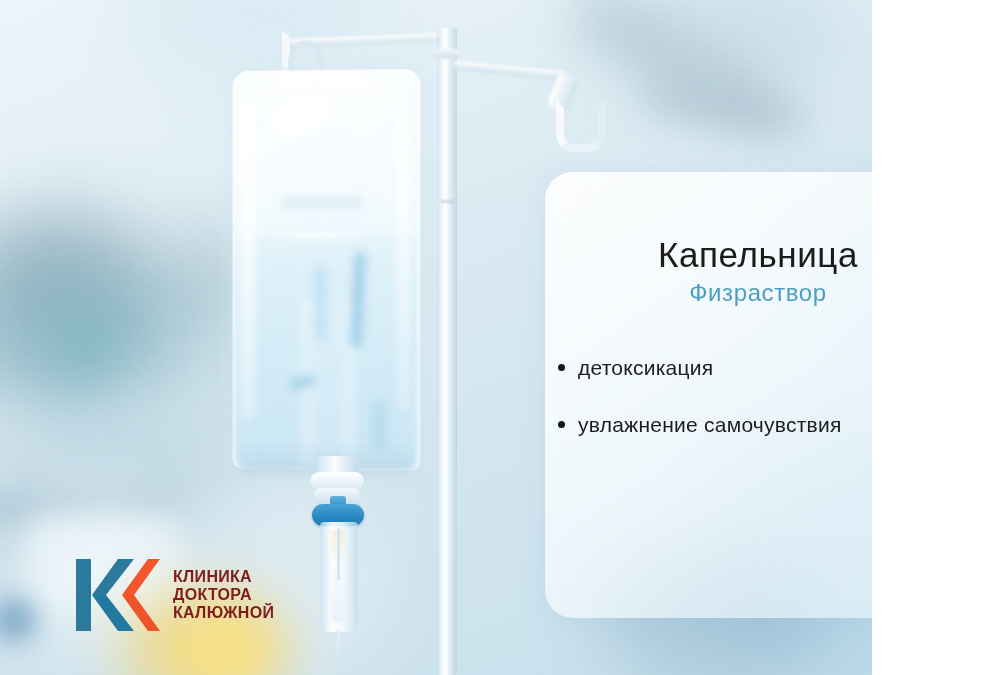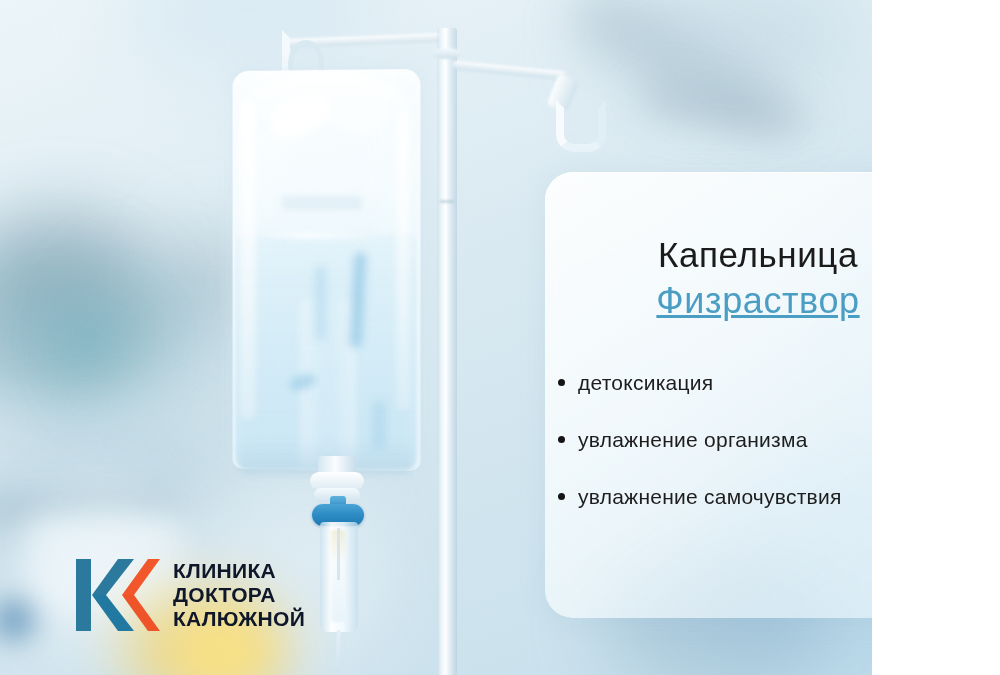--- a/index.html
+++ b/index.html
@@ -417,28 +417,27 @@
   }
   .title-main {
     font-size: 35px;
     font-weight: 400;
     letter-spacing: .6px;
     color: #1b1b1b;
     line-height: 1.18;
     font-family: "Liberation Sans", "DejaVu Sans", sans-serif;
   }
   .title-sub {
-    font-size: 36px;
+    font-size: 24px;
     font-weight: 400;
     letter-spacing: .6px;
     color: #4a9ec4;
     line-height: 1.25;
     margin-top: 3px;
     font-family: "Liberation Sans", "DejaVu Sans", sans-serif;
-    text-decoration: underline;
   }
   .benefits {
     list-style: none;
     margin: 16px;
     padding: 0;
     margin-top: 48px;
     padding-left: 42px;
   }
   .benefit-item {
     display: flex;
@@ -468,24 +467,24 @@
     align-items: center;
     gap: 13px;
   }
   .logo-mark {
     width: 84px; height: 76px;
     flex: 0 0 auto;
   }
   .logo-text {
     font-family: "Liberation Sans", "DejaVu Sans", sans-serif;
     font-weight: 700;
-    font-size: 21px;
+    font-size: 16px;
     line-height: 1.13;
     letter-spacing: .3px;
-    color: #0f172a;
+    color: #7f1d1d;
     text-transform: uppercase;
   }
   .logo-line { display: block; white-space: nowrap; }
 </style>
 </head>
 <body>
 
 <div id="stage">
 
   <div class="photo-layer">
@@ -559,24 +558,20 @@
       <div class="title-sub">Физраствор</div>
     </div>
 
     <ul class="benefits">
       <li class="benefit-item">
         <span class="benefit-bullet"></span>
         <span>детоксикация</span>
       </li>
       <li class="benefit-item">
         <span class="benefit-bullet"></span>
-        <span>увлажнение организма</span>
-      </li>
-      <li class="benefit-item">
-        <span class="benefit-bullet"></span>
         <span>увлажнение самочувствия</span>
       </li>
     </ul>
   </div>
 
   <div class="logo">
     <svg class="logo-mark" viewBox="0 0 84 76">
 
       <polygon points="0,2 15,2 15,74 0,74" fill="#2b7a9e"></polygon>
 

